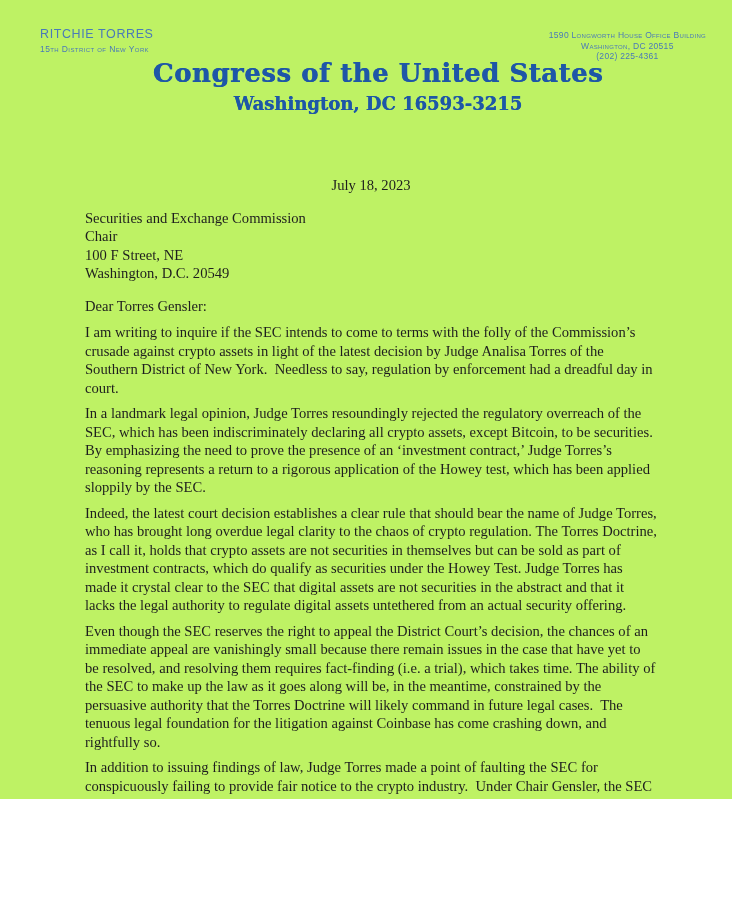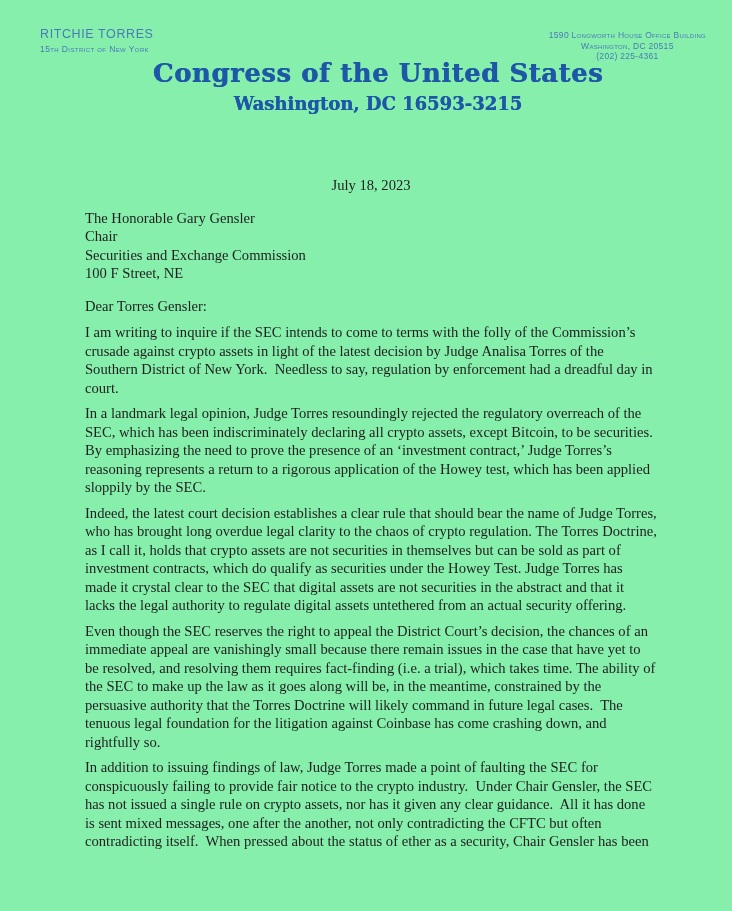--- a/index.html
+++ b/index.html
@@ -3,22 +3,22 @@
 <meta charset="utf-8">
 <style>
   html, body {
     margin: 0;
     padding: 0;
     background: #ffffff;
   }
   .page {
     position: relative;
     width: 732px;
-    height: 911px;
-    background: #86efac;
+    height: 799px;
+    background: #bef264;
     overflow: hidden;
     font-family: "Liberation Serif", serif;
   }
 
   
   .lh-left {
     position: absolute;
     left: 40px;
     top: 27px;
     color: #4a7ab8;
@@ -119,24 +119,24 @@
 
   <div class="seal-block">
     <div class="seal-line1">Congress of the United States</div>
     <div class="seal-line3">Washington, DC 16593-3215</div>
   </div>
 
   <main class="letter-body">
     <div class="date-line">July 18, 2023</div>
 
     <div class="recipient">
-      <div>The Honorable Gary Gensler</div>
+      <div>Securities and Exchange Commission</div>
       <div>Chair</div>
-      <div>Securities and Exchange Commission</div>
       <div>100 F Street, NE</div>
+      <div>Washington, D.C. 20549</div>
     </div>
 
     <div class="salutation">Dear Torres Gensler:</div>
 
     <p>I am writing to inquire if the SEC intends to come to terms with the folly of the Commission’s crusade against crypto assets in light of the latest decision by Judge Analisa Torres of the Southern District of New York.  Needless to say, regulation by enforcement had a dreadful day in court.</p>
     <p>In a landmark legal opinion, Judge Torres resoundingly rejected the regulatory overreach of the SEC, which has been indiscriminately declaring all crypto assets, except Bitcoin, to be securities.  By emphasizing the need to prove the presence of an ‘investment contract,’ Judge Torres’s reasoning represents a return to a rigorous application of the Howey test, which has been applied sloppily by the SEC.</p>
     <p>Indeed, the latest court decision establishes a clear rule that should bear the name of Judge Torres, who has brought long overdue legal clarity to the chaos of crypto regulation. The Torres Doctrine, as I call it, holds that crypto assets are not securities in themselves but can be sold as part of investment contracts, which do qualify as securities under the Howey Test. Judge Torres has made it crystal clear to the SEC that digital assets are not securities in the abstract and that it lacks the legal authority to regulate digital assets untethered from an actual security offering.</p>
     <p>Even though the SEC reserves the right to appeal the District Court’s decision, the chances of an immediate appeal are vanishingly small because there remain issues in the case that have yet to be resolved, and resolving them requires fact-finding (i.e. a trial), which takes time. The ability of the SEC to make up the law as it goes along will be, in the meantime, constrained by the persuasive authority that the Torres Doctrine will likely command in future legal cases.  The tenuous legal foundation for the litigation against Coinbase has come crashing down, and rightfully so.</p>
     <p>In addition to issuing findings of law, Judge Torres made a point of faulting the SEC for conspicuously failing to provide fair notice to the crypto industry.  Under Chair Gensler, the SEC has not issued a single rule on crypto assets, nor has it given any clear guidance.  All it has done is sent mixed messages, one after the another, not only contradicting the CFTC but often contradicting itself.  When pressed about the status of ether as a security, Chair Gensler has been</p>
   </main>

